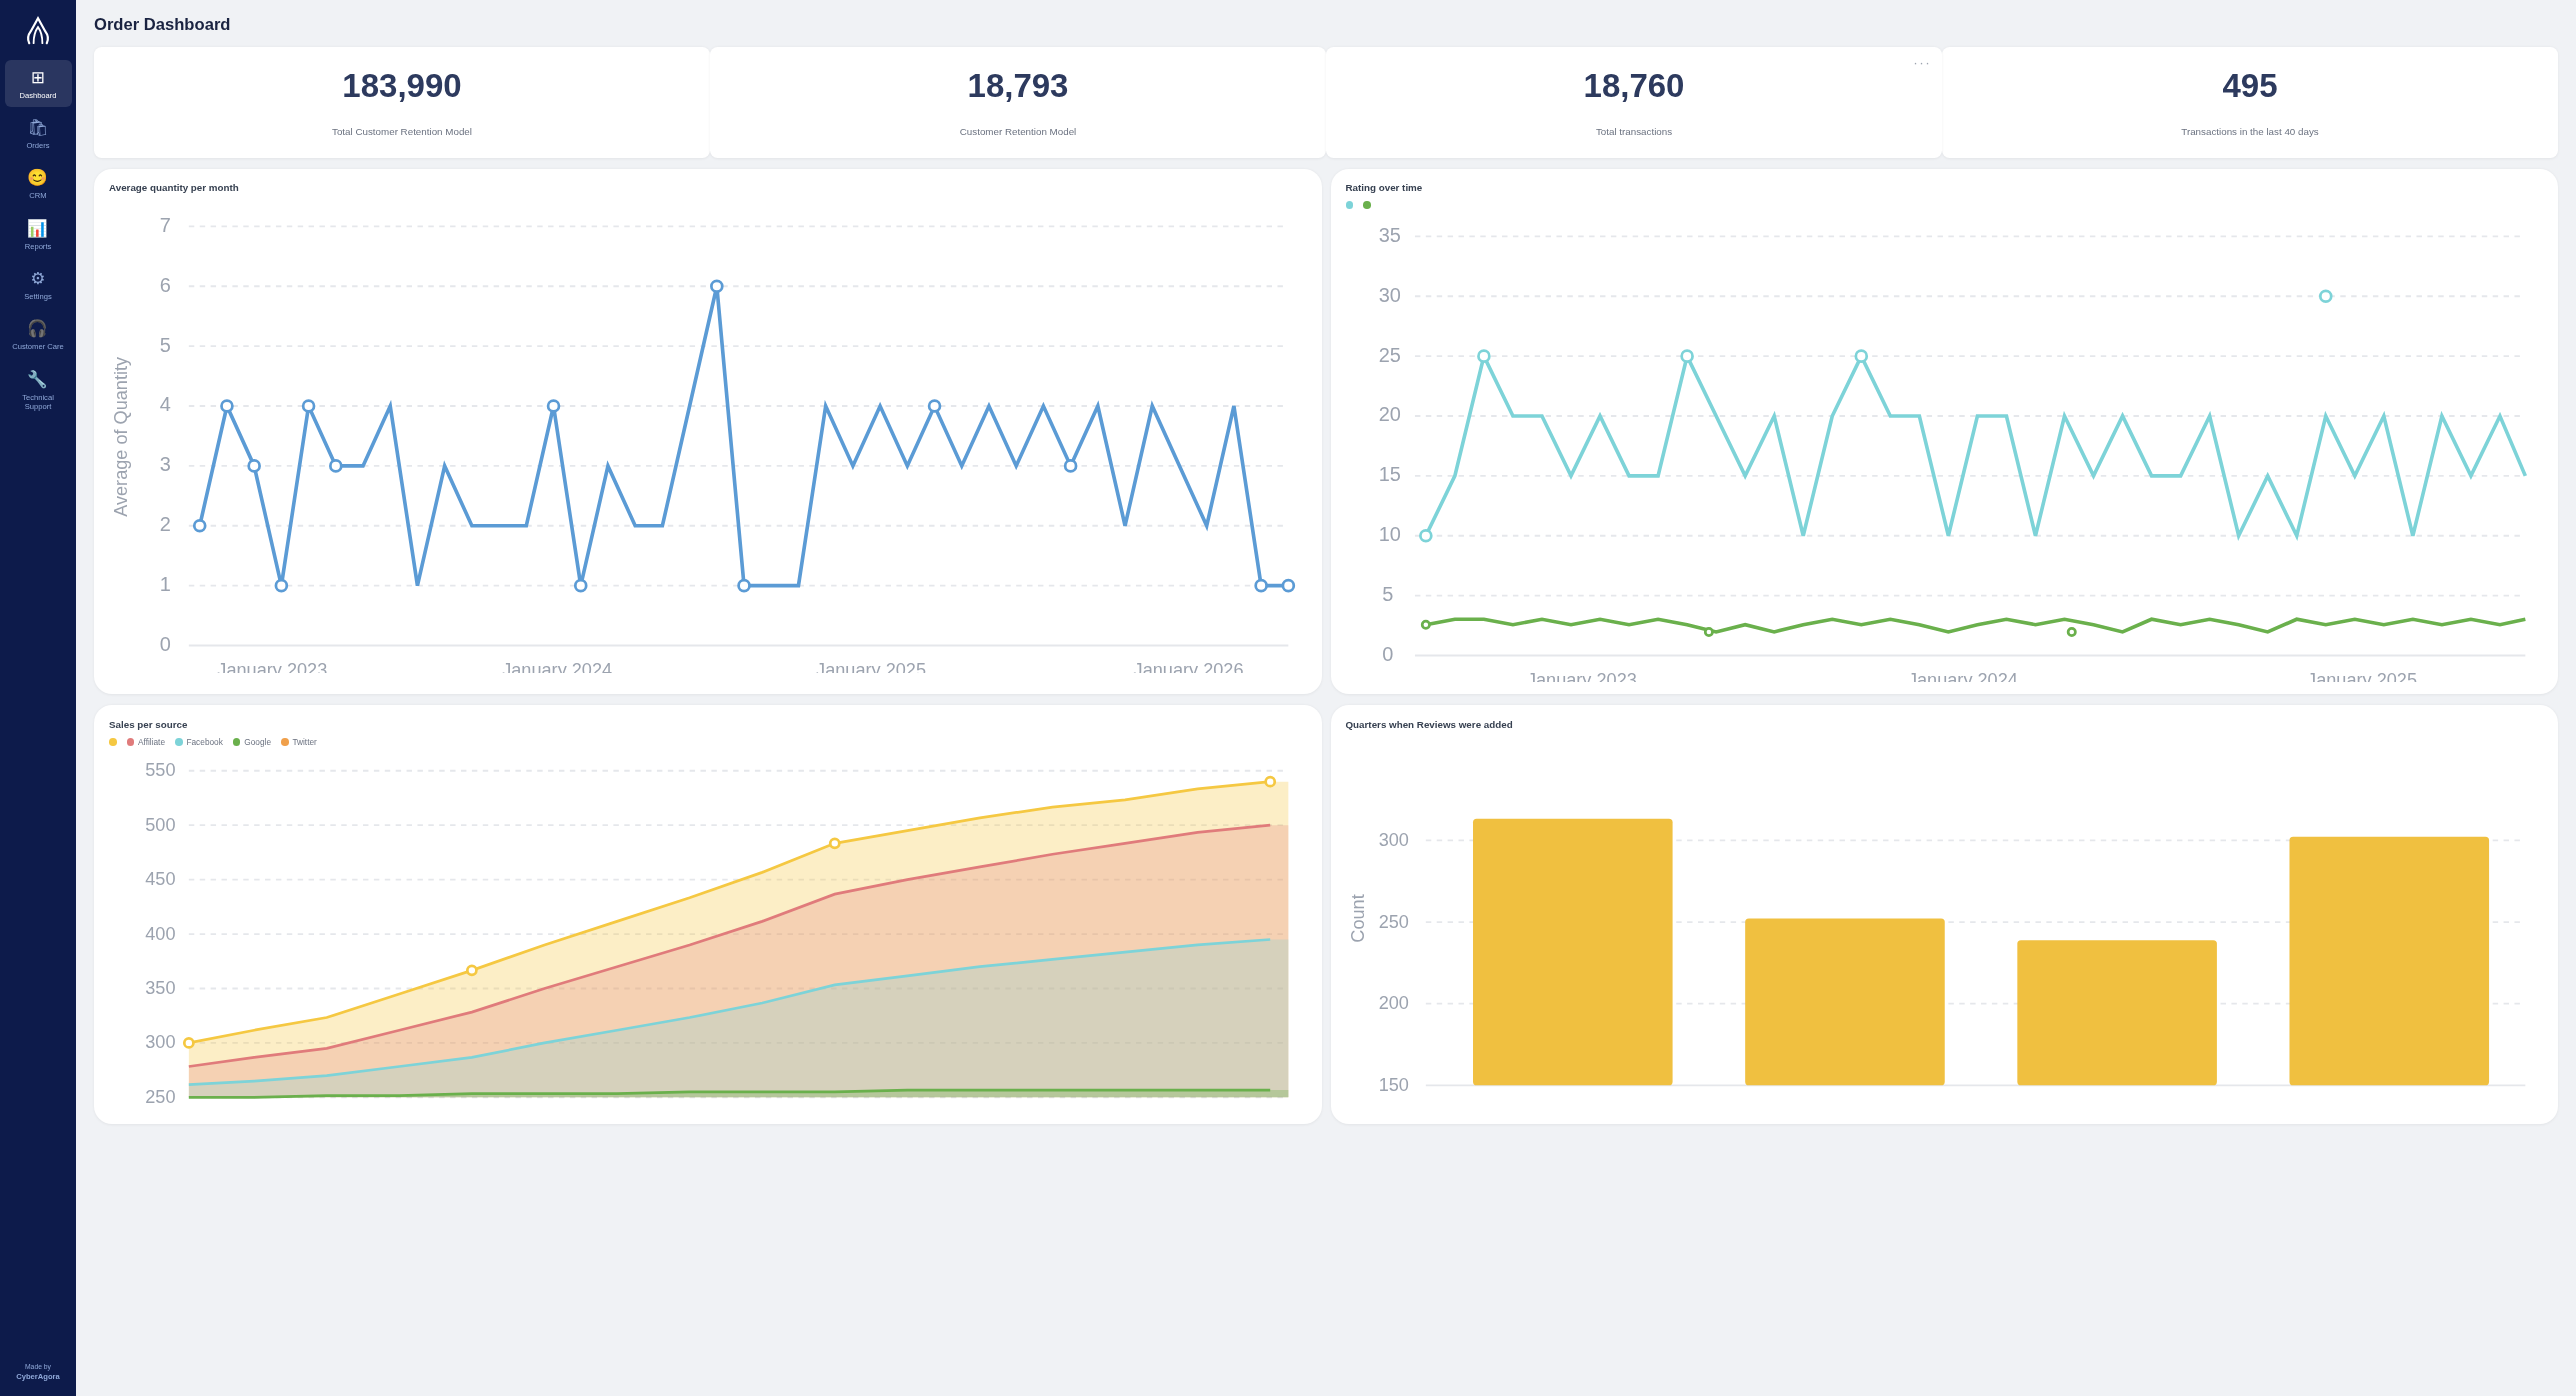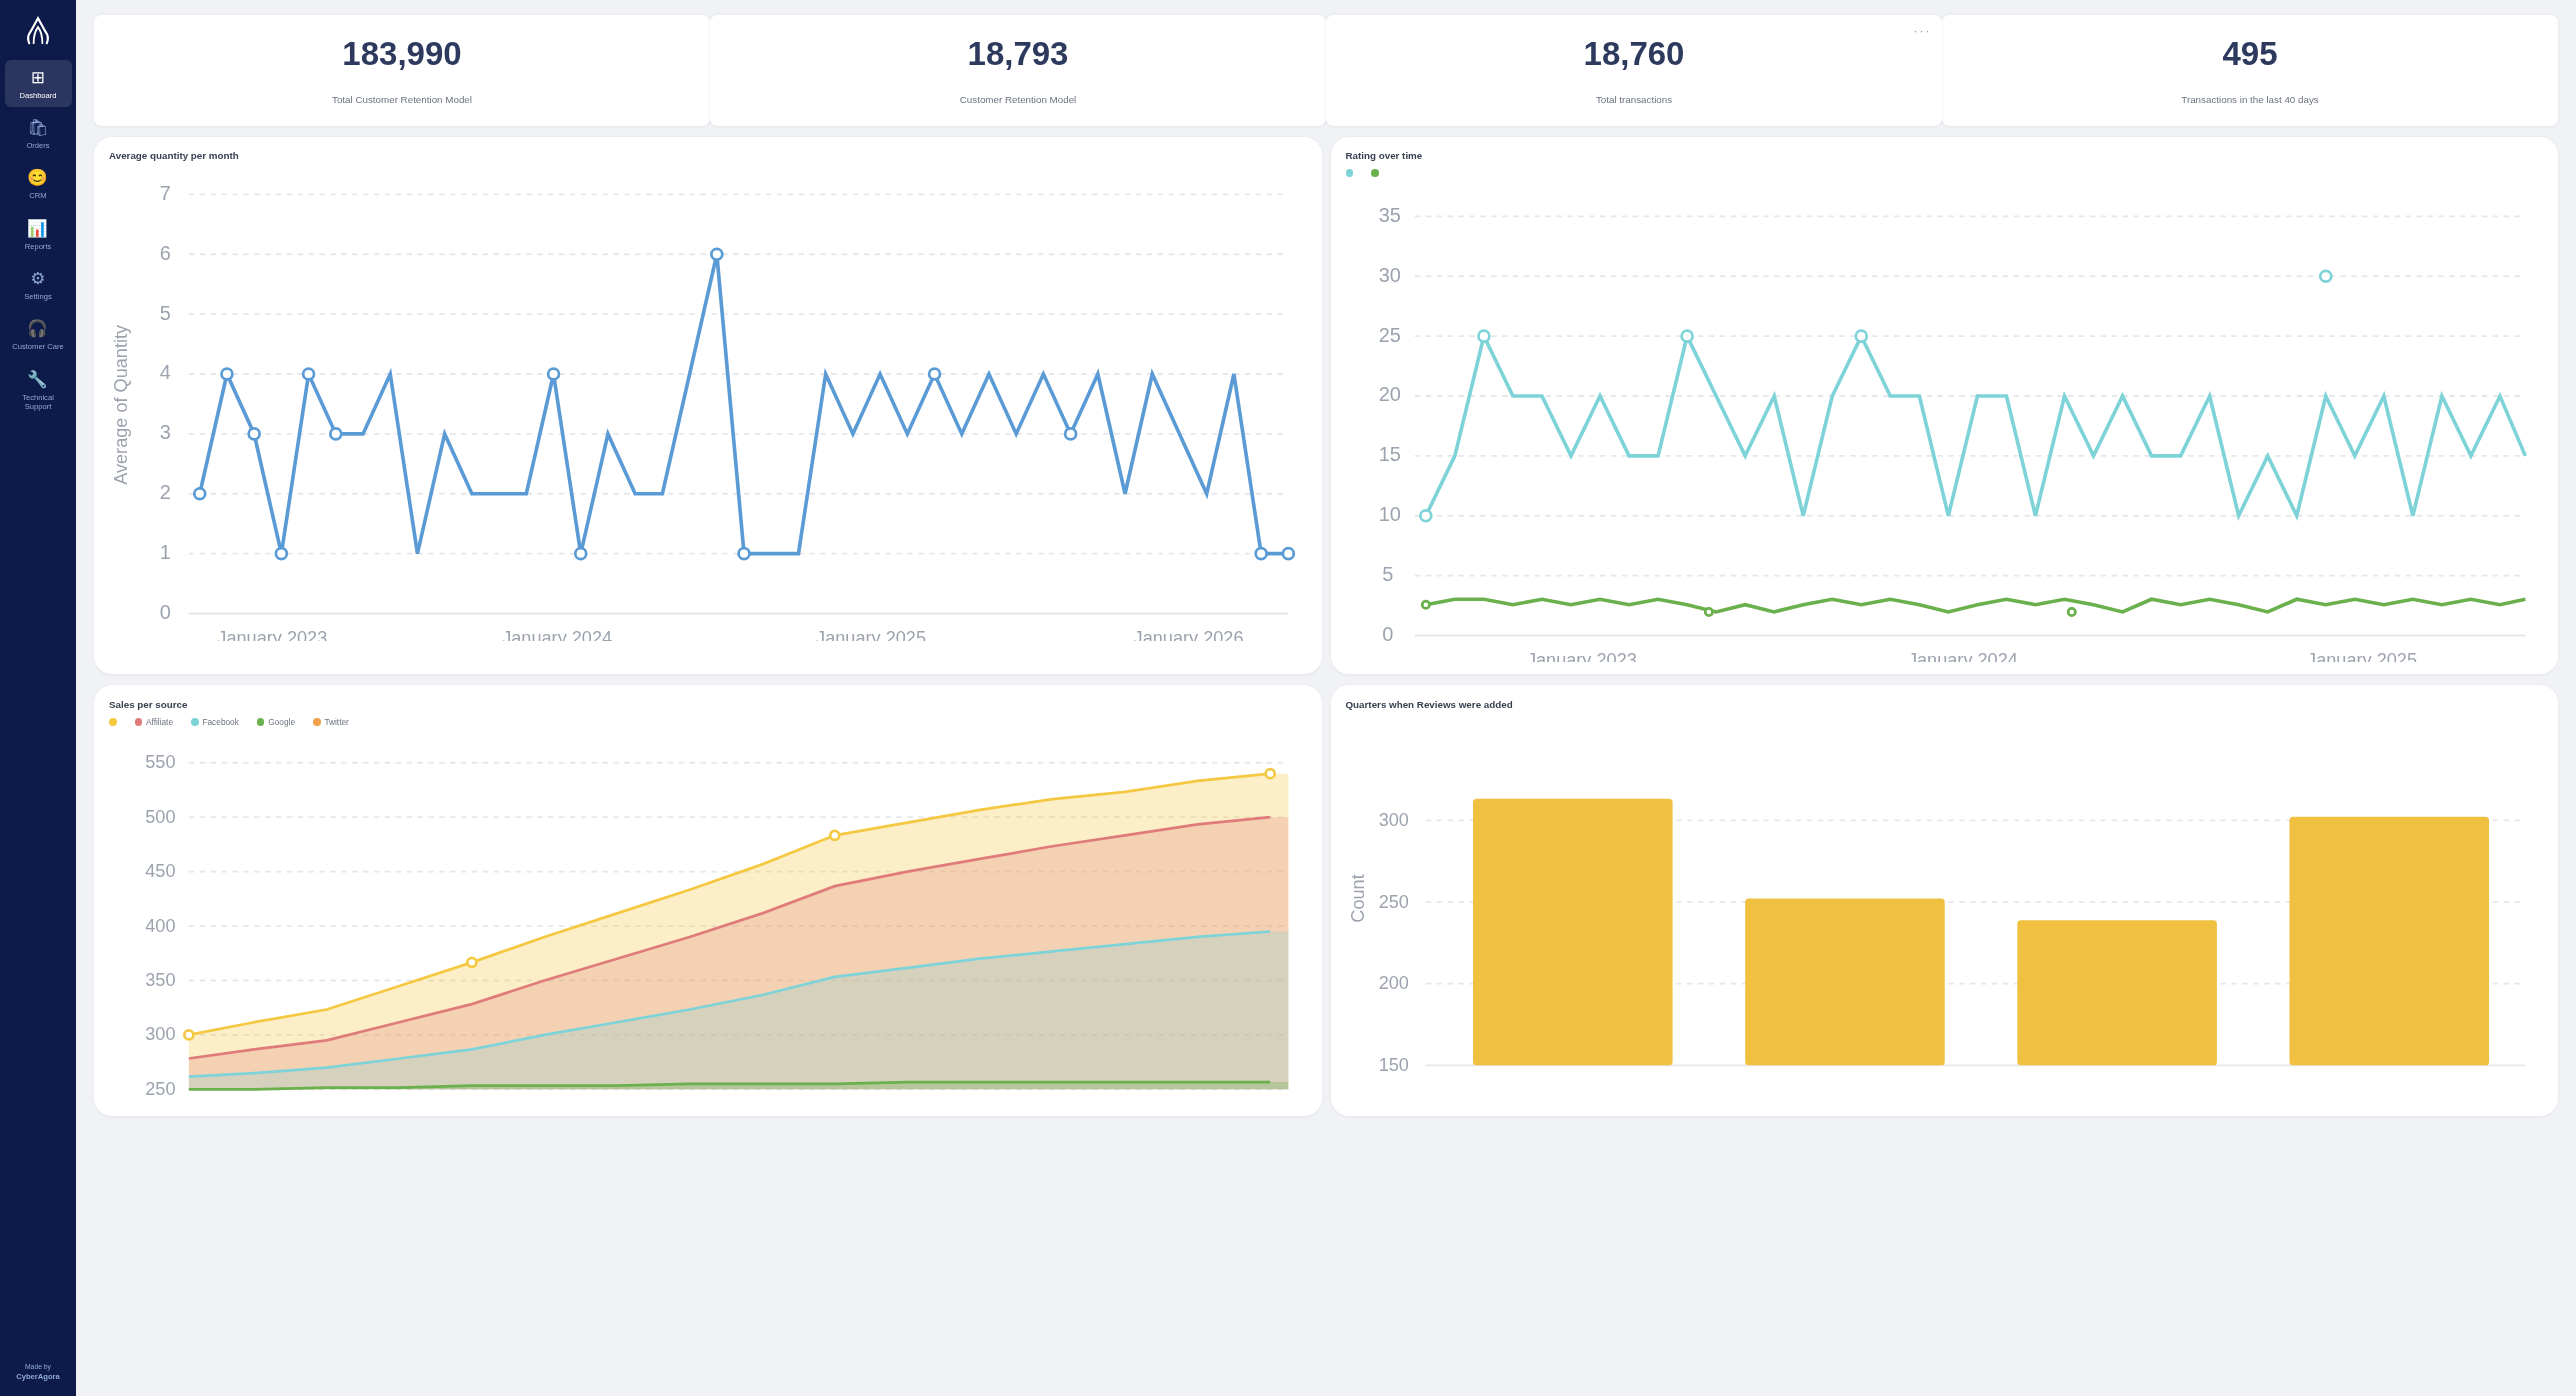--- a/index.html
+++ b/index.html
@@ -172,22 +172,22 @@
       box-shadow: 0 0.8px 3px rgba(0,0,0,0.06);
     }
     .chart-title {
       font-size: 9.8px;
       font-weight: 600;
       color: #374151;
       margin-bottom: 7.6px;
     }
     .chart-legend {
       display: flex;
-      gap: 18px;
-      margin-bottom: 14px;
+      gap: 10px;
+      margin-bottom: 2px;
     }
     .legend-item {
       display: flex;
       align-items: center;
       gap: 3.8px;
       font-size: 8.3px;
       color: #6b7280;
     }
     .legend-dot {
       width: 7.6px;
@@ -248,20 +248,21 @@
   <div class="sidebar-footer">
     <span class="made-by">Made by</span>
     <span style="font-size:7.6px;color:#8fa8d8;font-weight:600;">CyberAgora</span>
   </div>
 </nav>
 
 <div class="main">
 
 
   <div class="content">
+    <h1 class="page-title">Order Dashboard</h1>
 
     <div class="stats-row">
       <div class="stat-card">
         <div class="stat-number">183,990</div>
         <div class="stat-label">Total Customer Retention Model</div>
       </div>
       <div class="stat-card">
         <div class="stat-number">18,793</div>
         <div class="stat-label">Customer Retention Model</div>
       </div>

